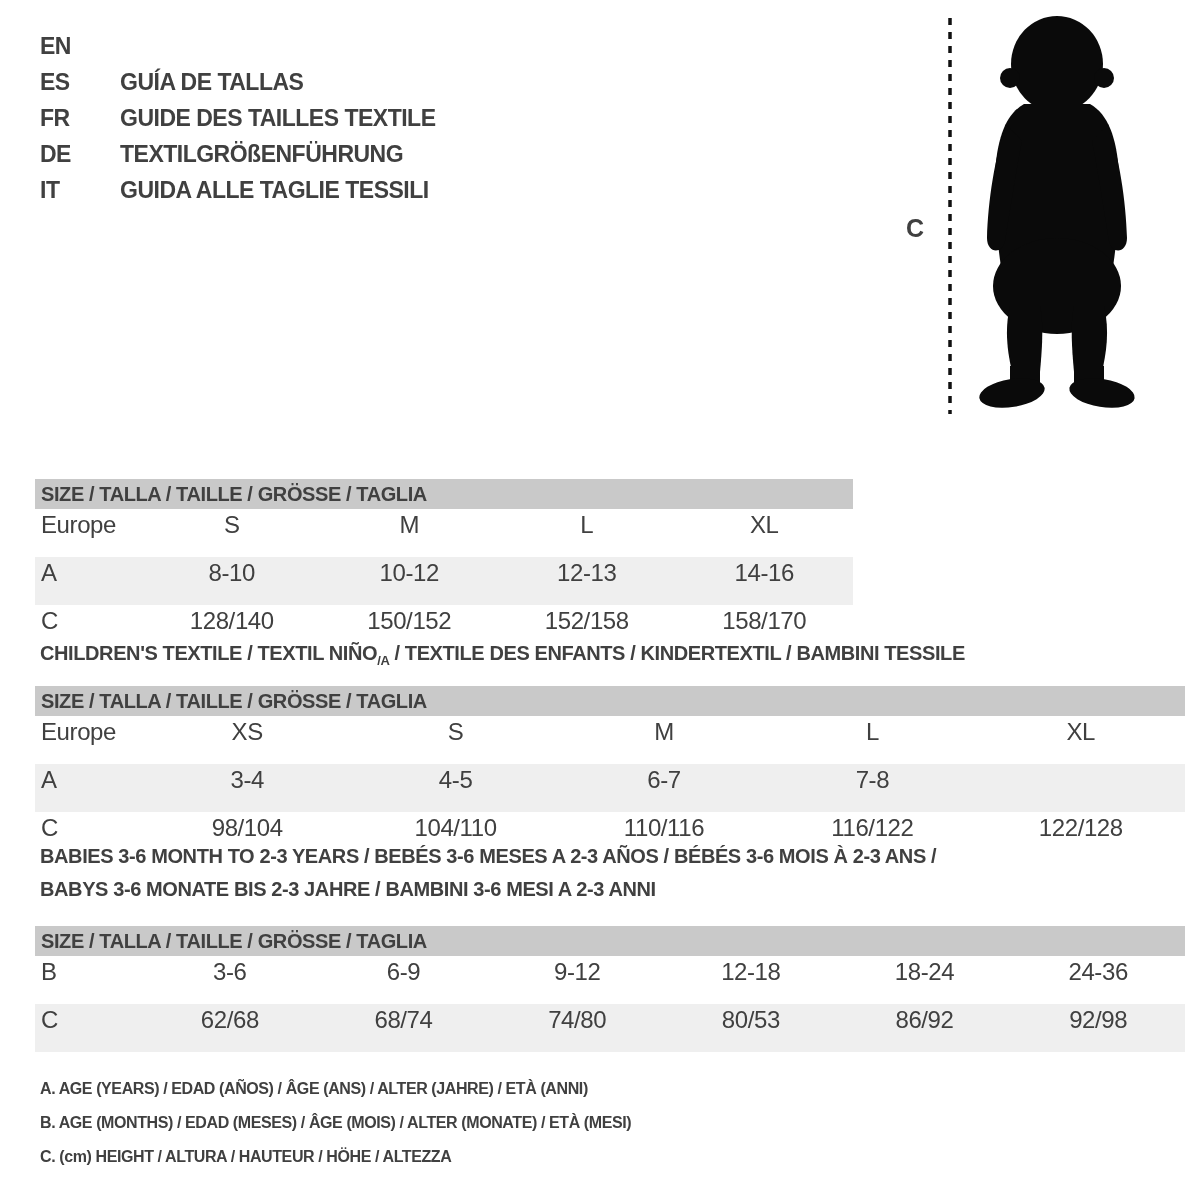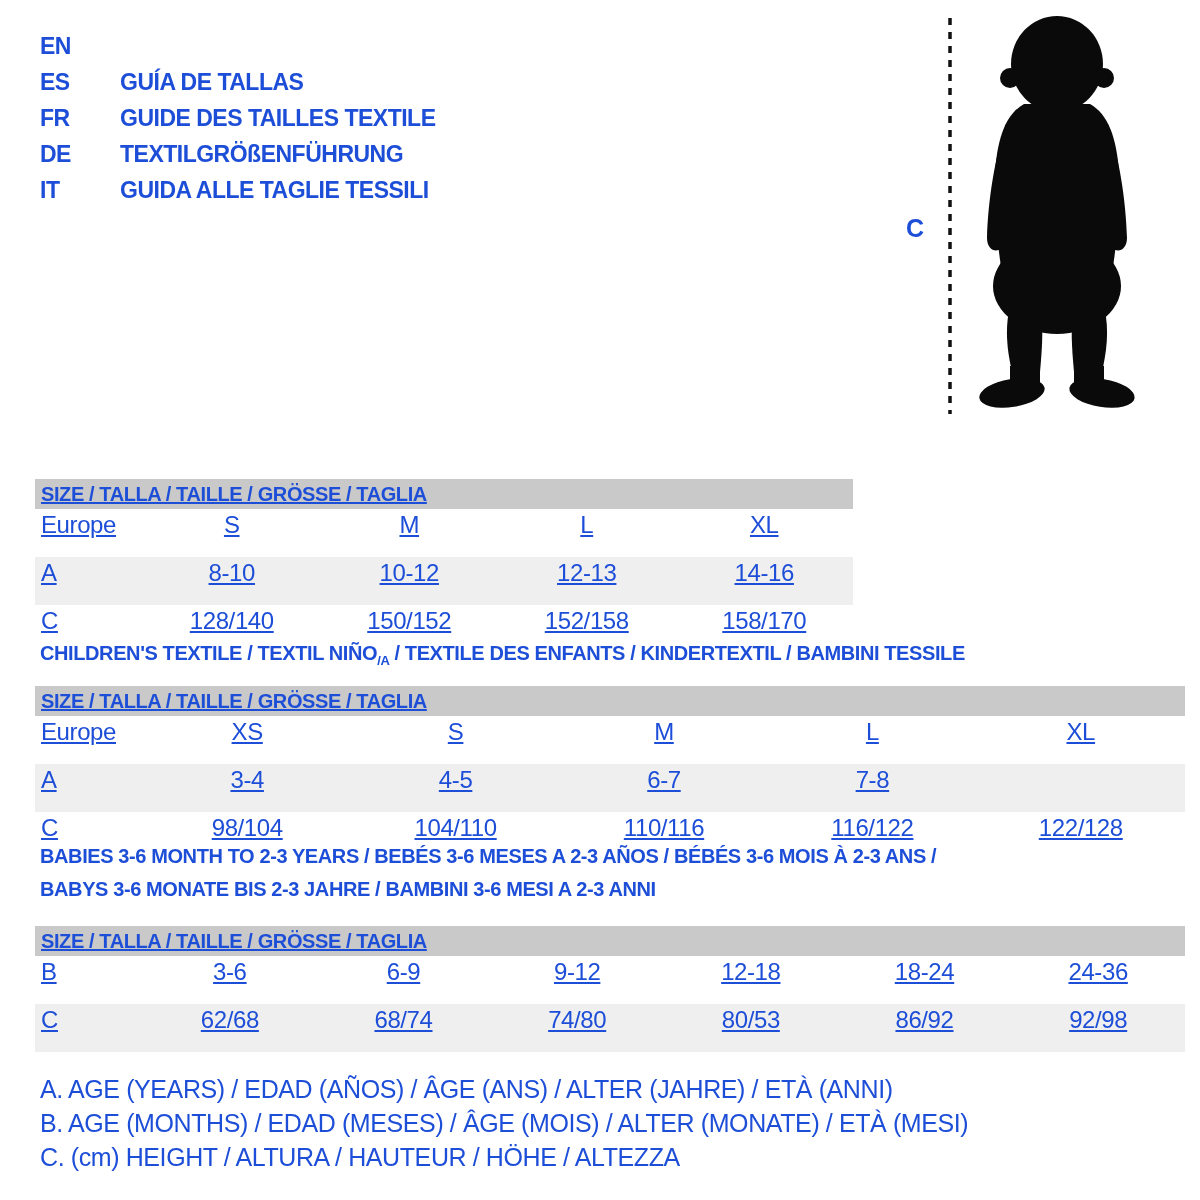--- a/index.html
+++ b/index.html
@@ -3,21 +3,21 @@
 <meta charset="utf-8">
 <style>
   * { margin: 0; padding: 0; box-sizing: border-box; }
   html, body { background: #ffffff; }
   .page {
     position: relative;
     width: 1200px;
     height: 1200px;
     background: #ffffff;
     font-family: "Liberation Sans", sans-serif;
-    color: #1d4ed8;
+    color: #404040;
     overflow: hidden;
   }
   
   .lang-list { position: absolute; left: 40px; top: 28px; }
   .lang-row { display: flex; height: 36px; align-items: center; }
   .lang-code {
     width: 80px; font-size: 23px; font-weight: 700; letter-spacing: -0.5px;
   }
   .lang-label { font-size: 23px; font-weight: 700; letter-spacing: -0.5px; }
 
@@ -31,21 +31,21 @@
 
   
   .section-title {
     position: absolute; left: 40px;
     font-size: 20px; font-weight: 700; letter-spacing: -0.4px;
     white-space: nowrap;
   }
   .section-title sub { font-size: 13px; }
 
   
-  .size-table { position: absolute; left: 35px; text-decoration: underline; }
+  .size-table { position: absolute; left: 35px; }
   .size-bar {
     height: 30px; line-height: 30px;
     background: #c9c9c9;
     font-size: 20px; font-weight: 700; letter-spacing: -0.4px;
     padding-left: 6px;
   }
   .trow {
     display: grid;
     height: 48px; line-height: 32px;
     font-size: 24px; letter-spacing: -0.4px;
@@ -56,21 +56,21 @@
   .trow.shaded { background: #efefef; }
   .tlabel { text-align: left; padding-left: 6px; }
   .tcell { text-align: center; }
   .w-junior { width: 818px; }
   .w-wide { width: 1150px; }
 
   
   .footnotes { position: absolute; left: 40px; top: 1072px; }
   .footnote {
     height: 34px; line-height: 34px;
-    font-size: 25px; font-weight: 400; letter-spacing: -0.4px;
+    font-size: 16px; font-weight: 700; letter-spacing: -0.4px;
     white-space: nowrap;
   }
 </style>
 </head>
 <body>
 
 <div class="page">
 
   <div class="lang-list">
     <div class="lang-row">

